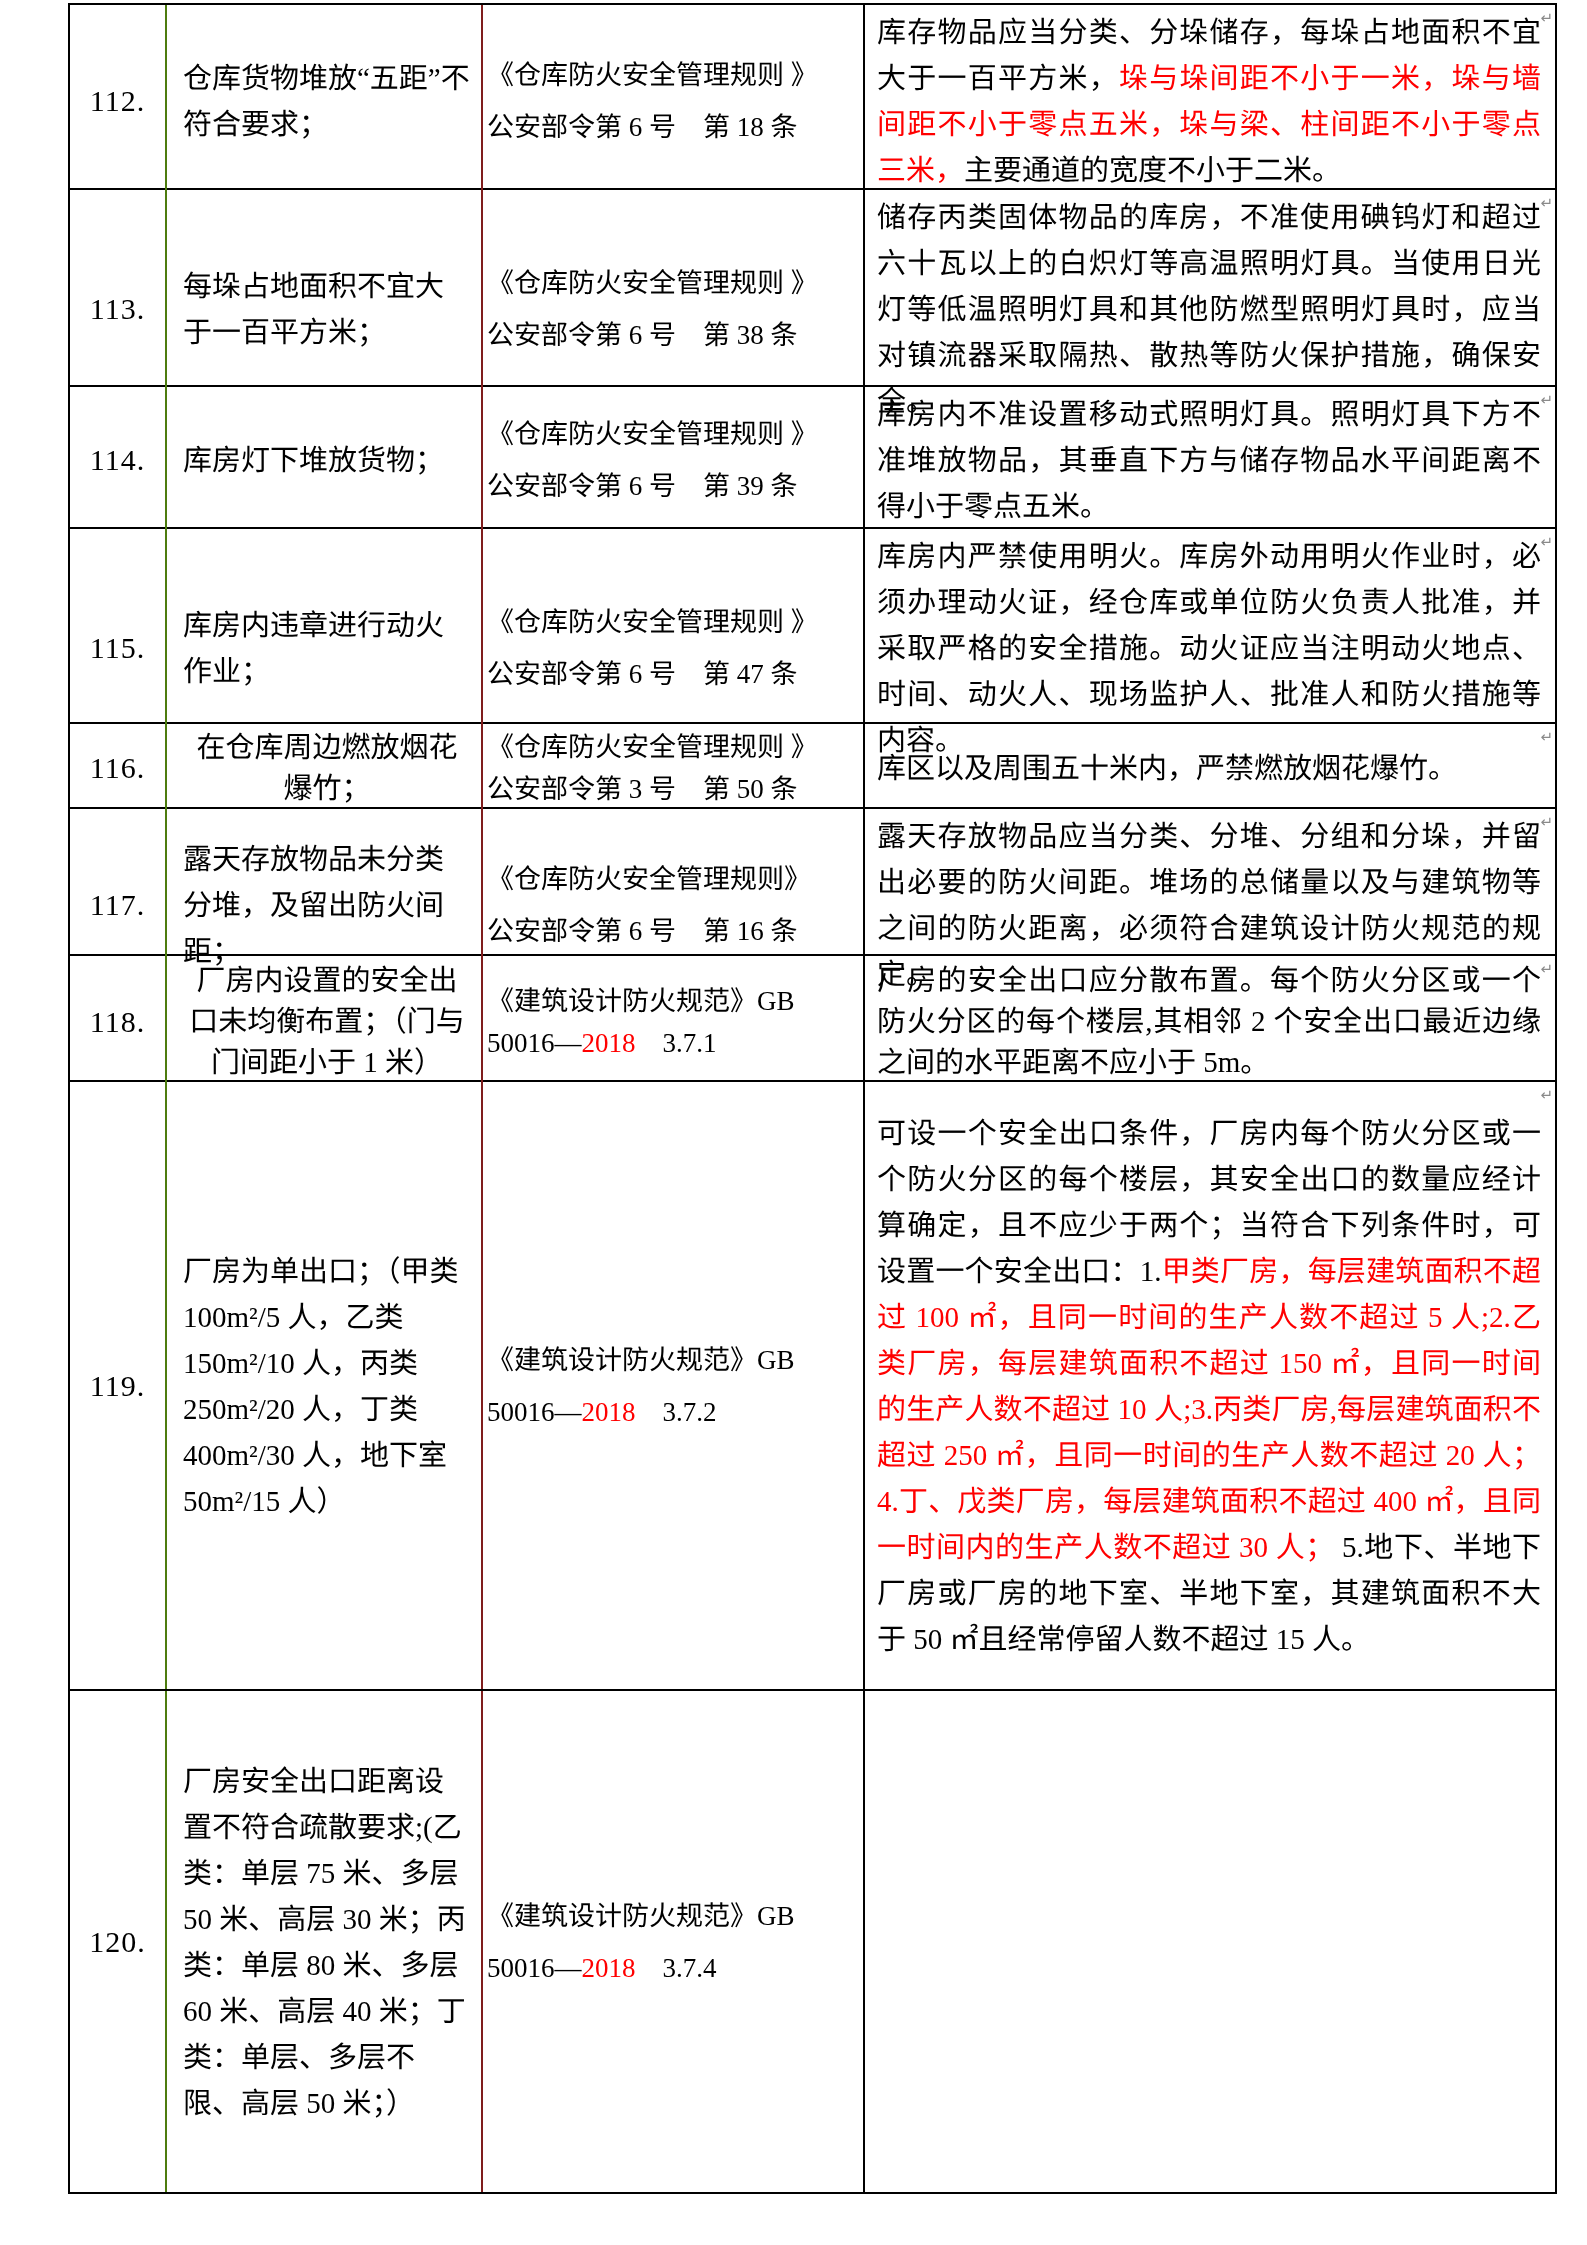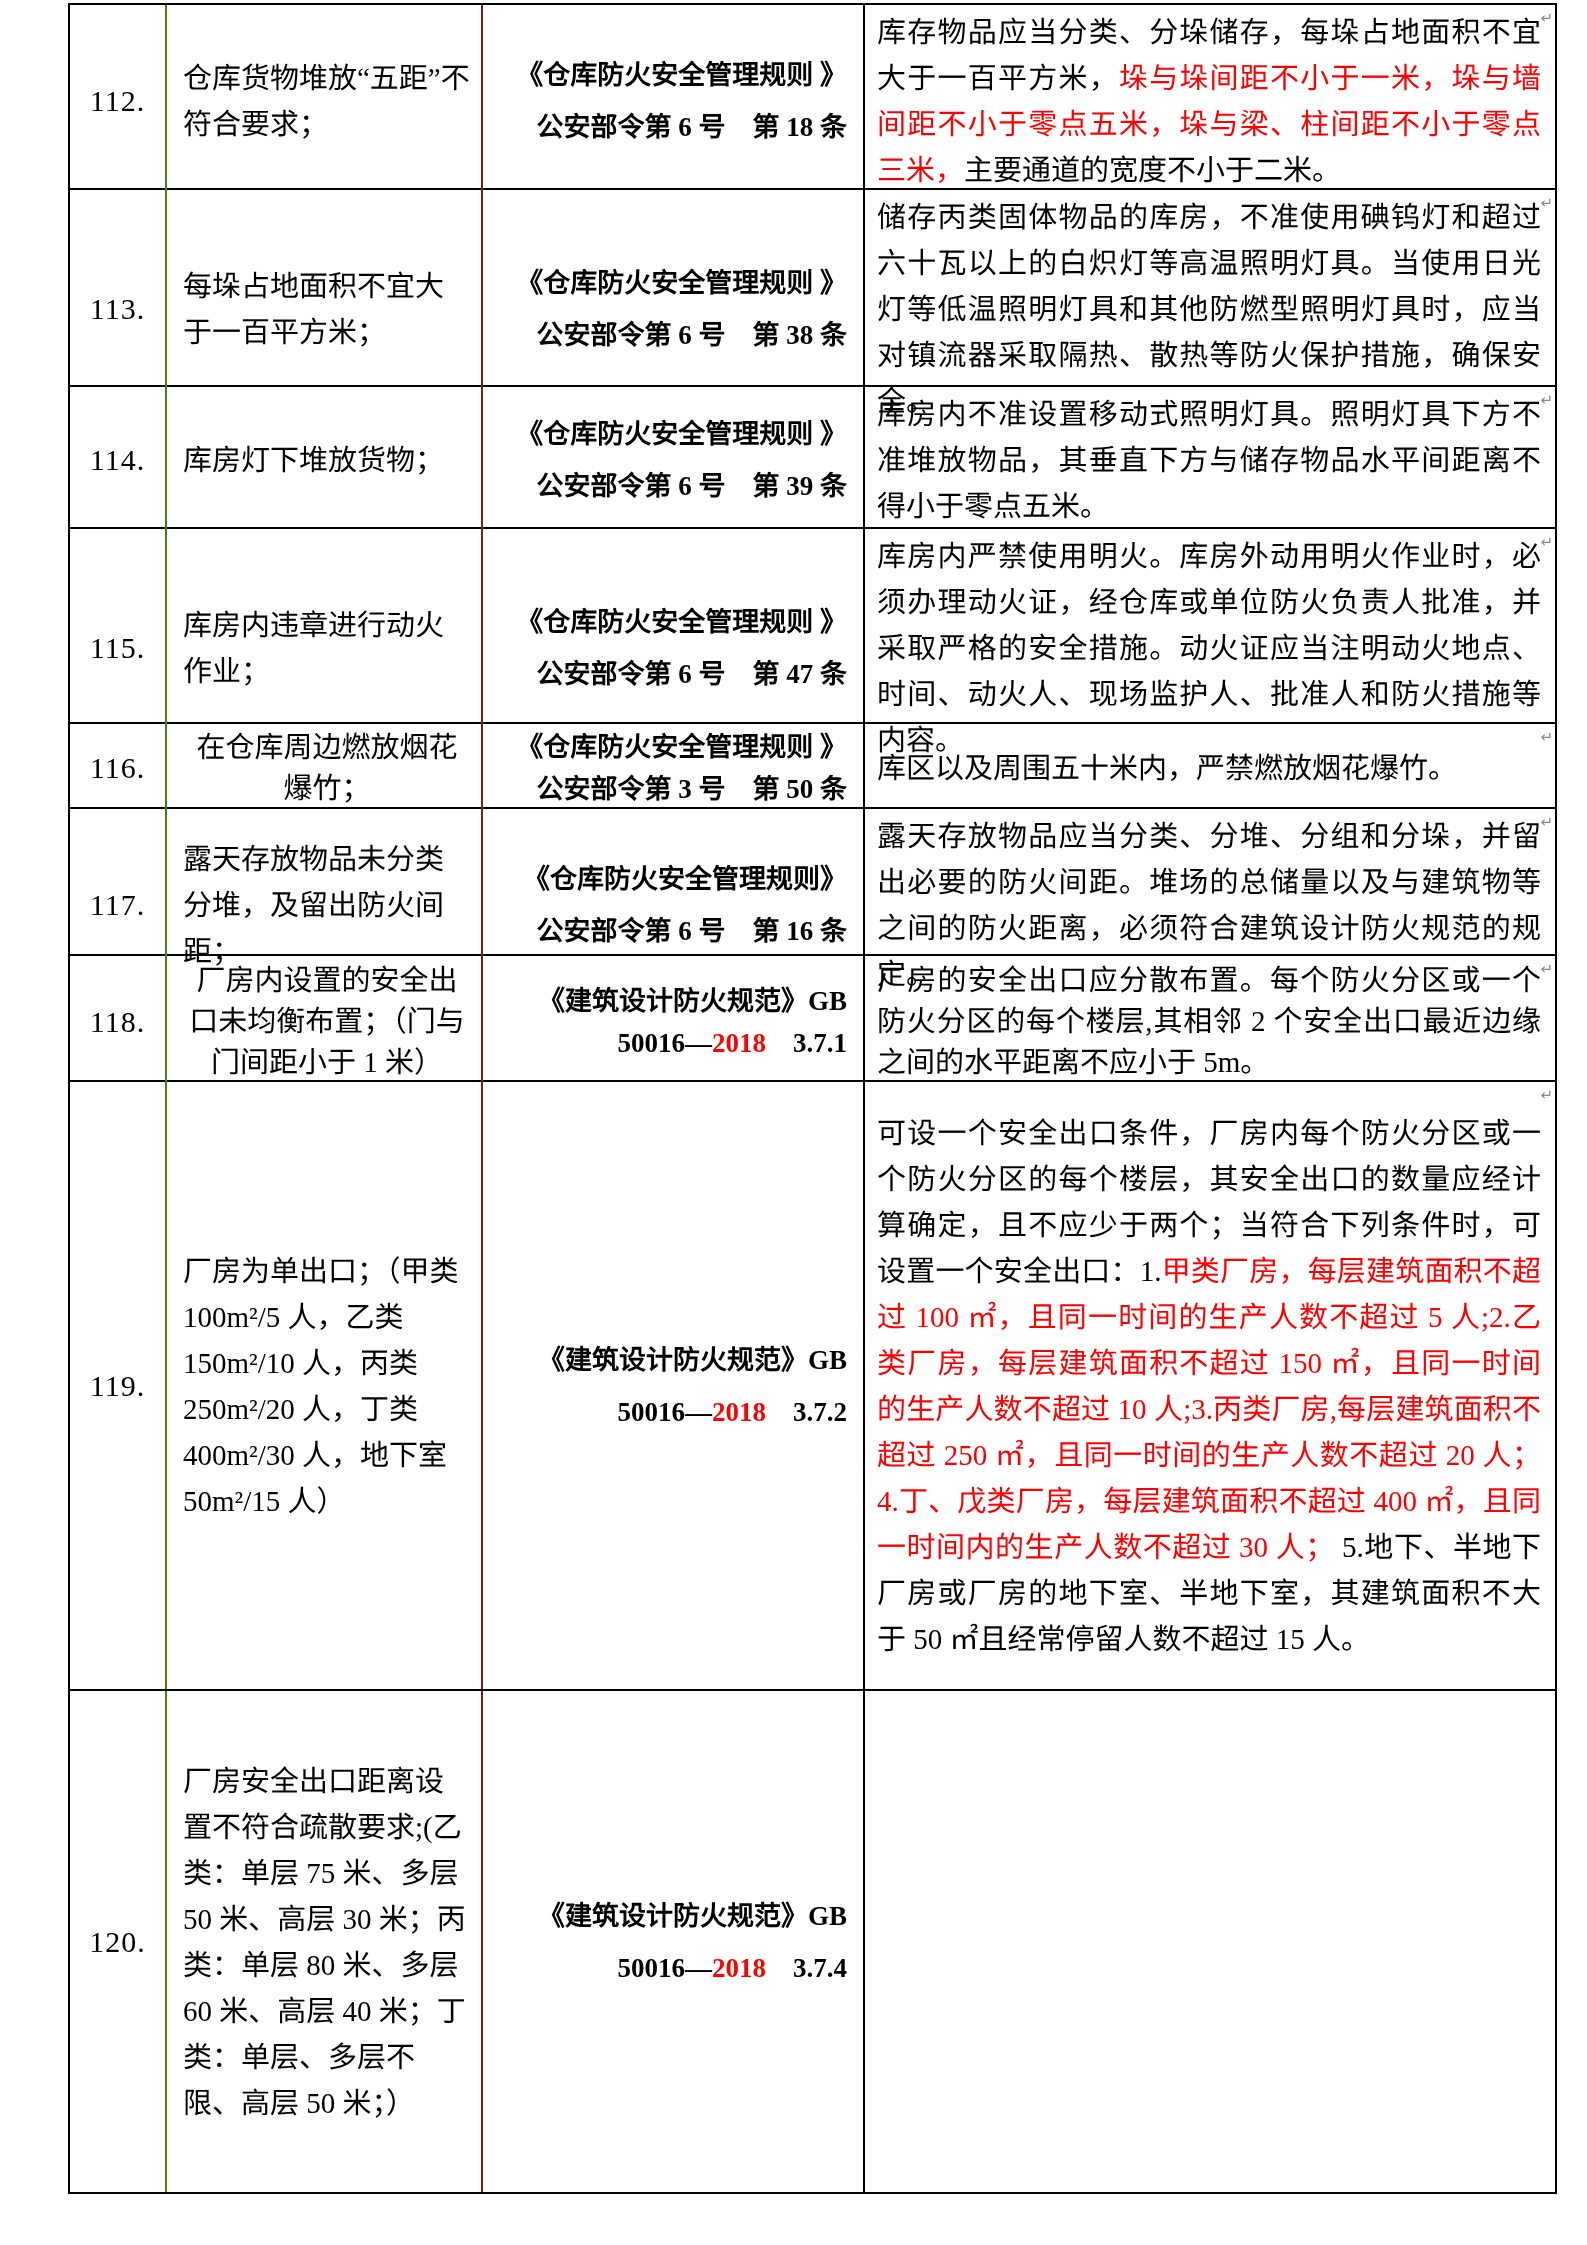--- a/index.html
+++ b/index.html
@@ -31,23 +31,22 @@
   }
   .c-no{
     align-items:center;text-align:right;font-size:30px;letter-spacing:1px;
     border-right:2px solid #4d7c0f;
   }
   .c-issue{
     font-size:29px;line-height:46px;padding:2px 10px 2px 16px;
     border-right:2px solid #7f1d1d;
   }
   .c-cit{
-    font-size:27px;line-height:52px;text-align:right;padding:2px 16px;
+    font-size:27px;line-height:52px;text-align:left;padding:2px 4px;
     border-right:2px solid #000;
-    font-weight:bold;
   }
   .cit-line{display:block;white-space:nowrap;}
   .c-det{
     font-size:29px;line-height:46px;padding:4px 14px 4px 12px;
     text-align:justify;
   }
   .trow.tight .c-issue{line-height:41px;text-align:center;}
   .trow.tight .c-det{line-height:41px;}
   .trow.tight .c-cit{line-height:42px;}
   .red{color:#ff0000;}

